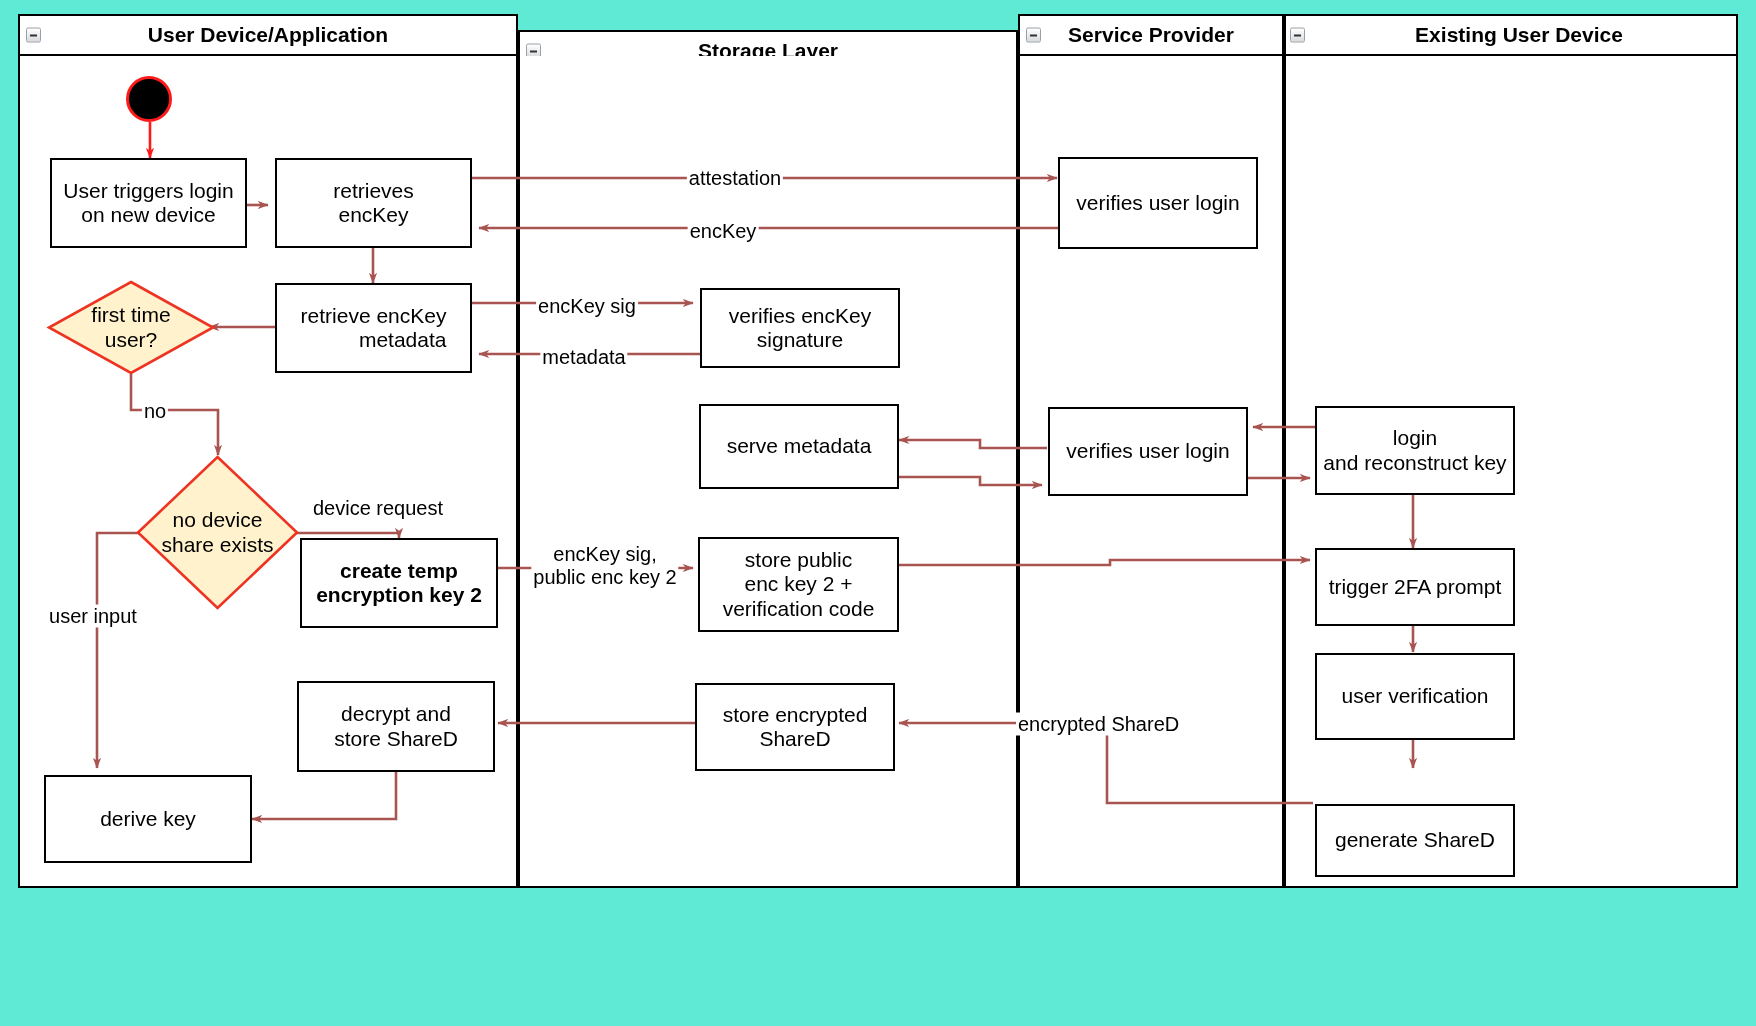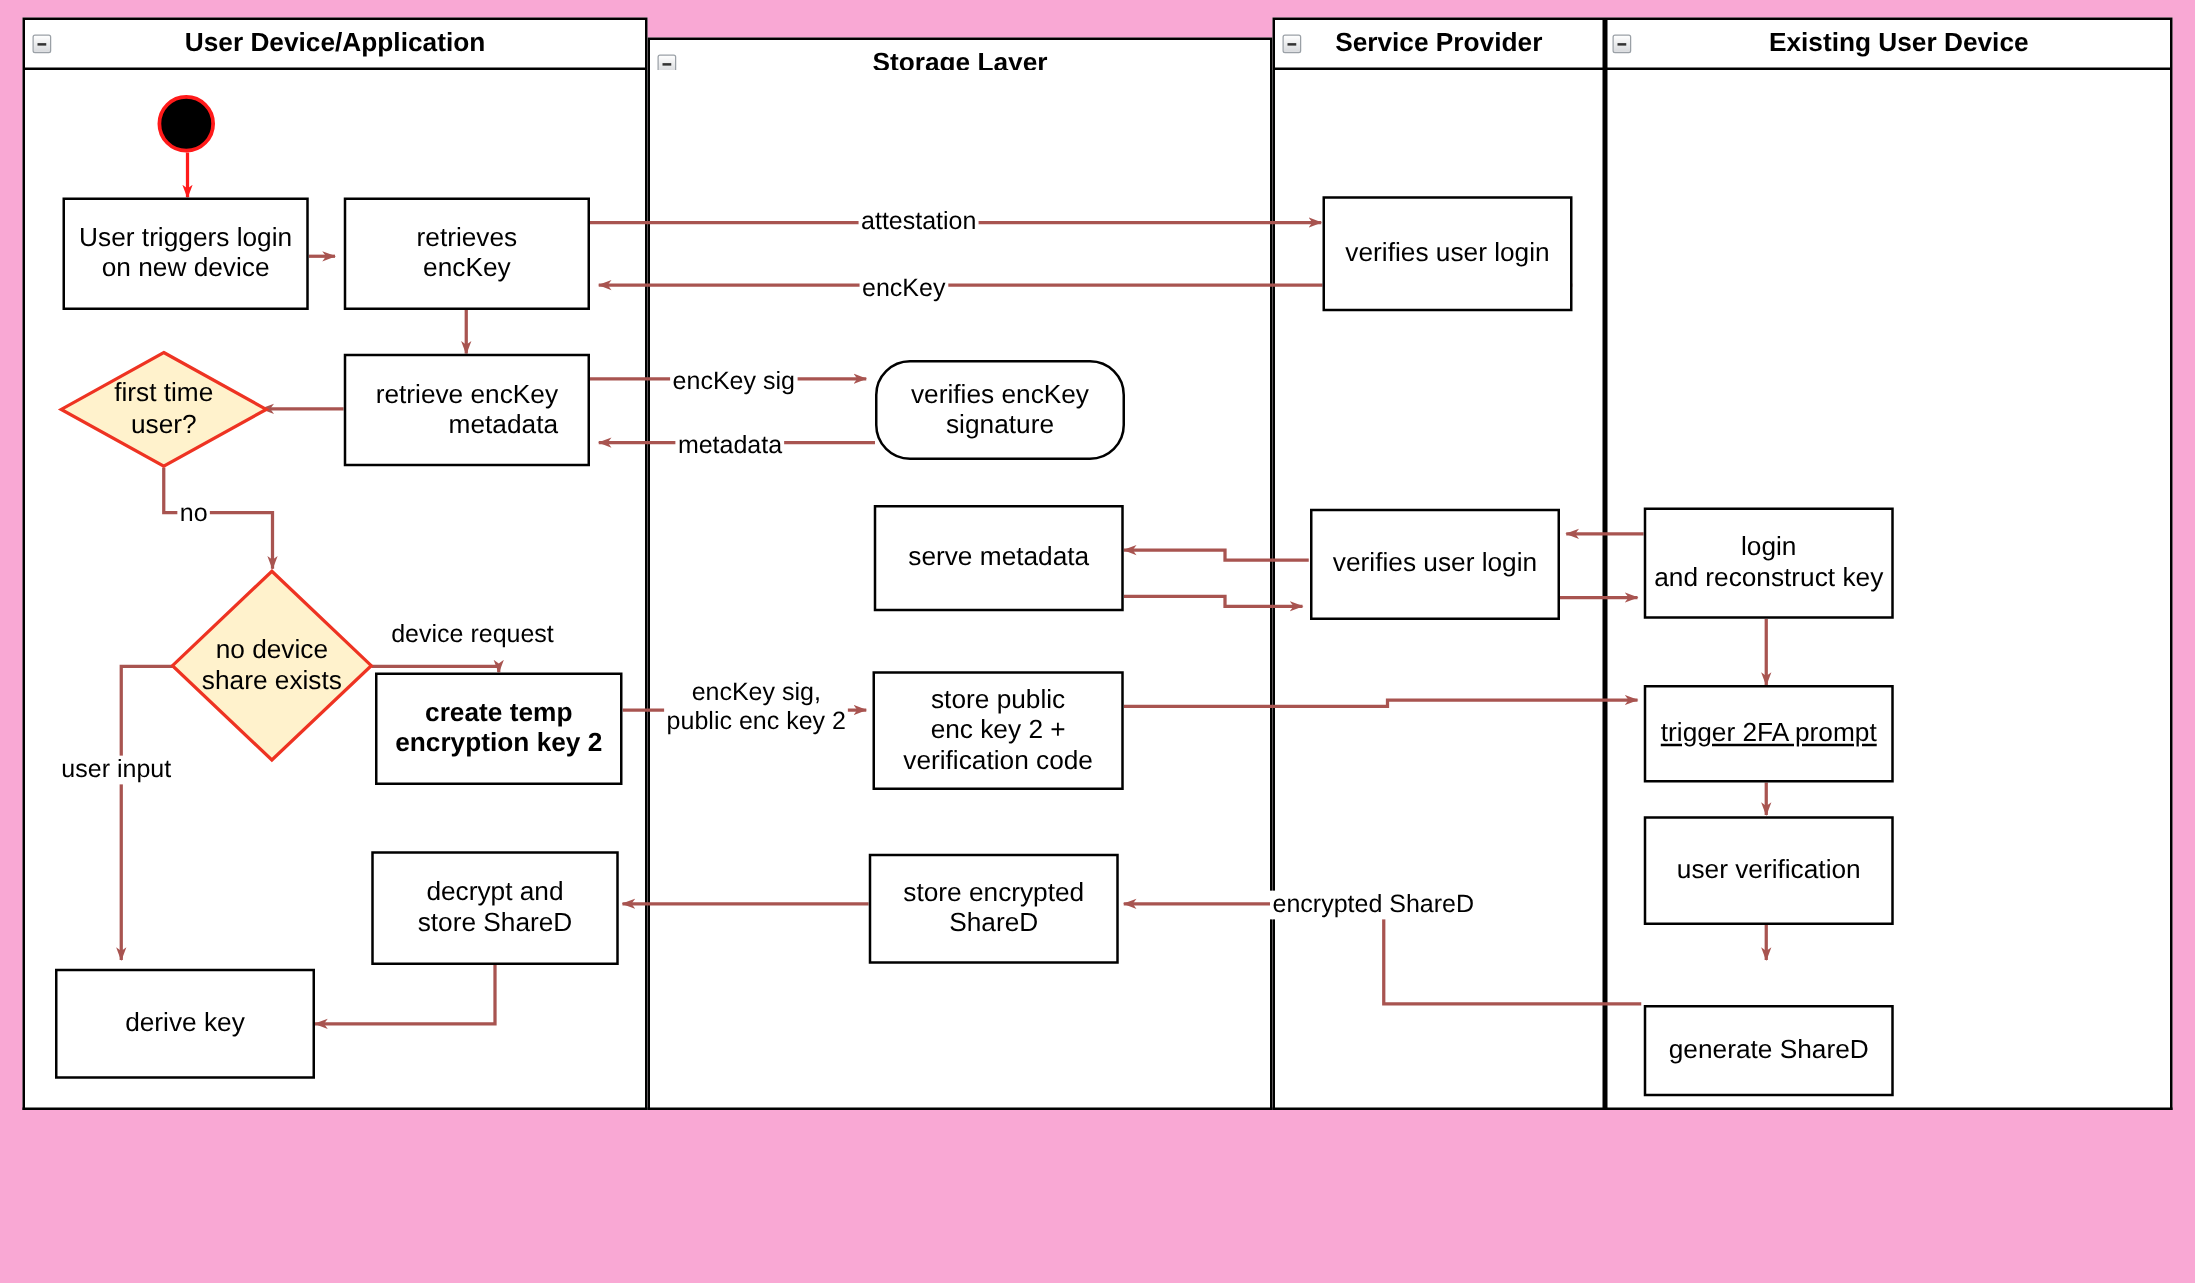--- a/index.html
+++ b/index.html
@@ -1,18 +1,18 @@
 <!DOCTYPE html>
 <html><head>
 <meta charset="utf-8">
 <title>Activity Diagram</title>
 <style>
   html,body{margin:0;padding:0;background:#ffffff;}
   body{font-family:"Liberation Sans", sans-serif;}
-  #canvas{position:relative;width:1756px;height:1026px;background:#f9a8d4;overflow:hidden;}
+  #canvas{position:relative;width:1756px;height:1026px;background:#5eead4;overflow:hidden;}
   .lane-header{position:absolute;box-sizing:border-box;border:2px solid #000;
       display:flex;align-items:center;justify-content:center;
       font-weight:bold;font-size:21px;color:#000;background:#fff;}
   .lane-body{position:absolute;box-sizing:border-box;border-left:2px solid #000;border-right:2px solid #000;
       border-bottom:2px solid #000;background:#fff;}
   .collapse-icon{position:absolute;left:6px;top:50%;transform:translateY(-50%);
       width:15px;height:15px;box-sizing:border-box;
       border:1px solid #9aa0a6;border-radius:2px;
       background:linear-gradient(#ffffff,#d8dadd);
       display:flex;align-items:center;justify-content:center;}
@@ -149,40 +149,40 @@
 metadata</div>
 
   <div class="node" style="left:300px;top:538px;width:198px;height:90px;font-weight:bold;">create temp
 encryption key 2</div>
 
   <div class="node" style="left:297px;top:681px;width:198px;height:91px;">decrypt and
 store ShareD</div>
 
   <div class="node" style="left:44px;top:775px;width:208px;height:88px;">derive key</div>
 
-  <div class="node" style="left:700px;top:288px;width:200px;height:80px;border-radius:28px;">verifies encKey
+  <div class="node" style="left:700px;top:288px;width:200px;height:80px;">verifies encKey
 signature</div>
 
   <div class="node" style="left:699px;top:404px;width:200px;height:85px;">serve metadata</div>
 
   <div class="node" style="left:698px;top:537px;width:201px;height:95px;">store public
 enc key 2 +
 verification code</div>
 
   <div class="node" style="left:695px;top:683px;width:200px;height:88px;">store encrypted
 ShareD</div>
 
   <div class="node" style="left:1058px;top:157px;width:200px;height:92px;">verifies user login</div>
 
   <div class="node" style="left:1048px;top:407px;width:200px;height:89px;">verifies user login</div>
 
   <div class="node" style="left:1315px;top:406px;width:200px;height:89px;">login
 and reconstruct key</div>
 
-  <div class="node" style="left:1315px;top:548px;width:200px;height:78px;text-decoration:underline;">trigger 2FA prompt</div>
+  <div class="node" style="left:1315px;top:548px;width:200px;height:78px;">trigger 2FA prompt</div>
 
   <div class="node" style="left:1315px;top:653px;width:200px;height:87px;">user verification</div>
 
   <div class="node" style="left:1315px;top:768px;width:200px;height:73px;margin-top:36px;">generate ShareD</div>
 
   <div class="diamond-wrap" style="left:47px;top:280px;width:168px;height:95px;">
     <svg width="168" height="95" viewBox="0 0 168 95" xmlns="http://www.w3.org/2000/svg">
       <polygon points="84,2 166,47.5 84,93 2,47.5" fill="#fff2cc" stroke="#ee3322" stroke-width="2.6"></polygon>
     </svg>
     <div class="diamond-label">first time

